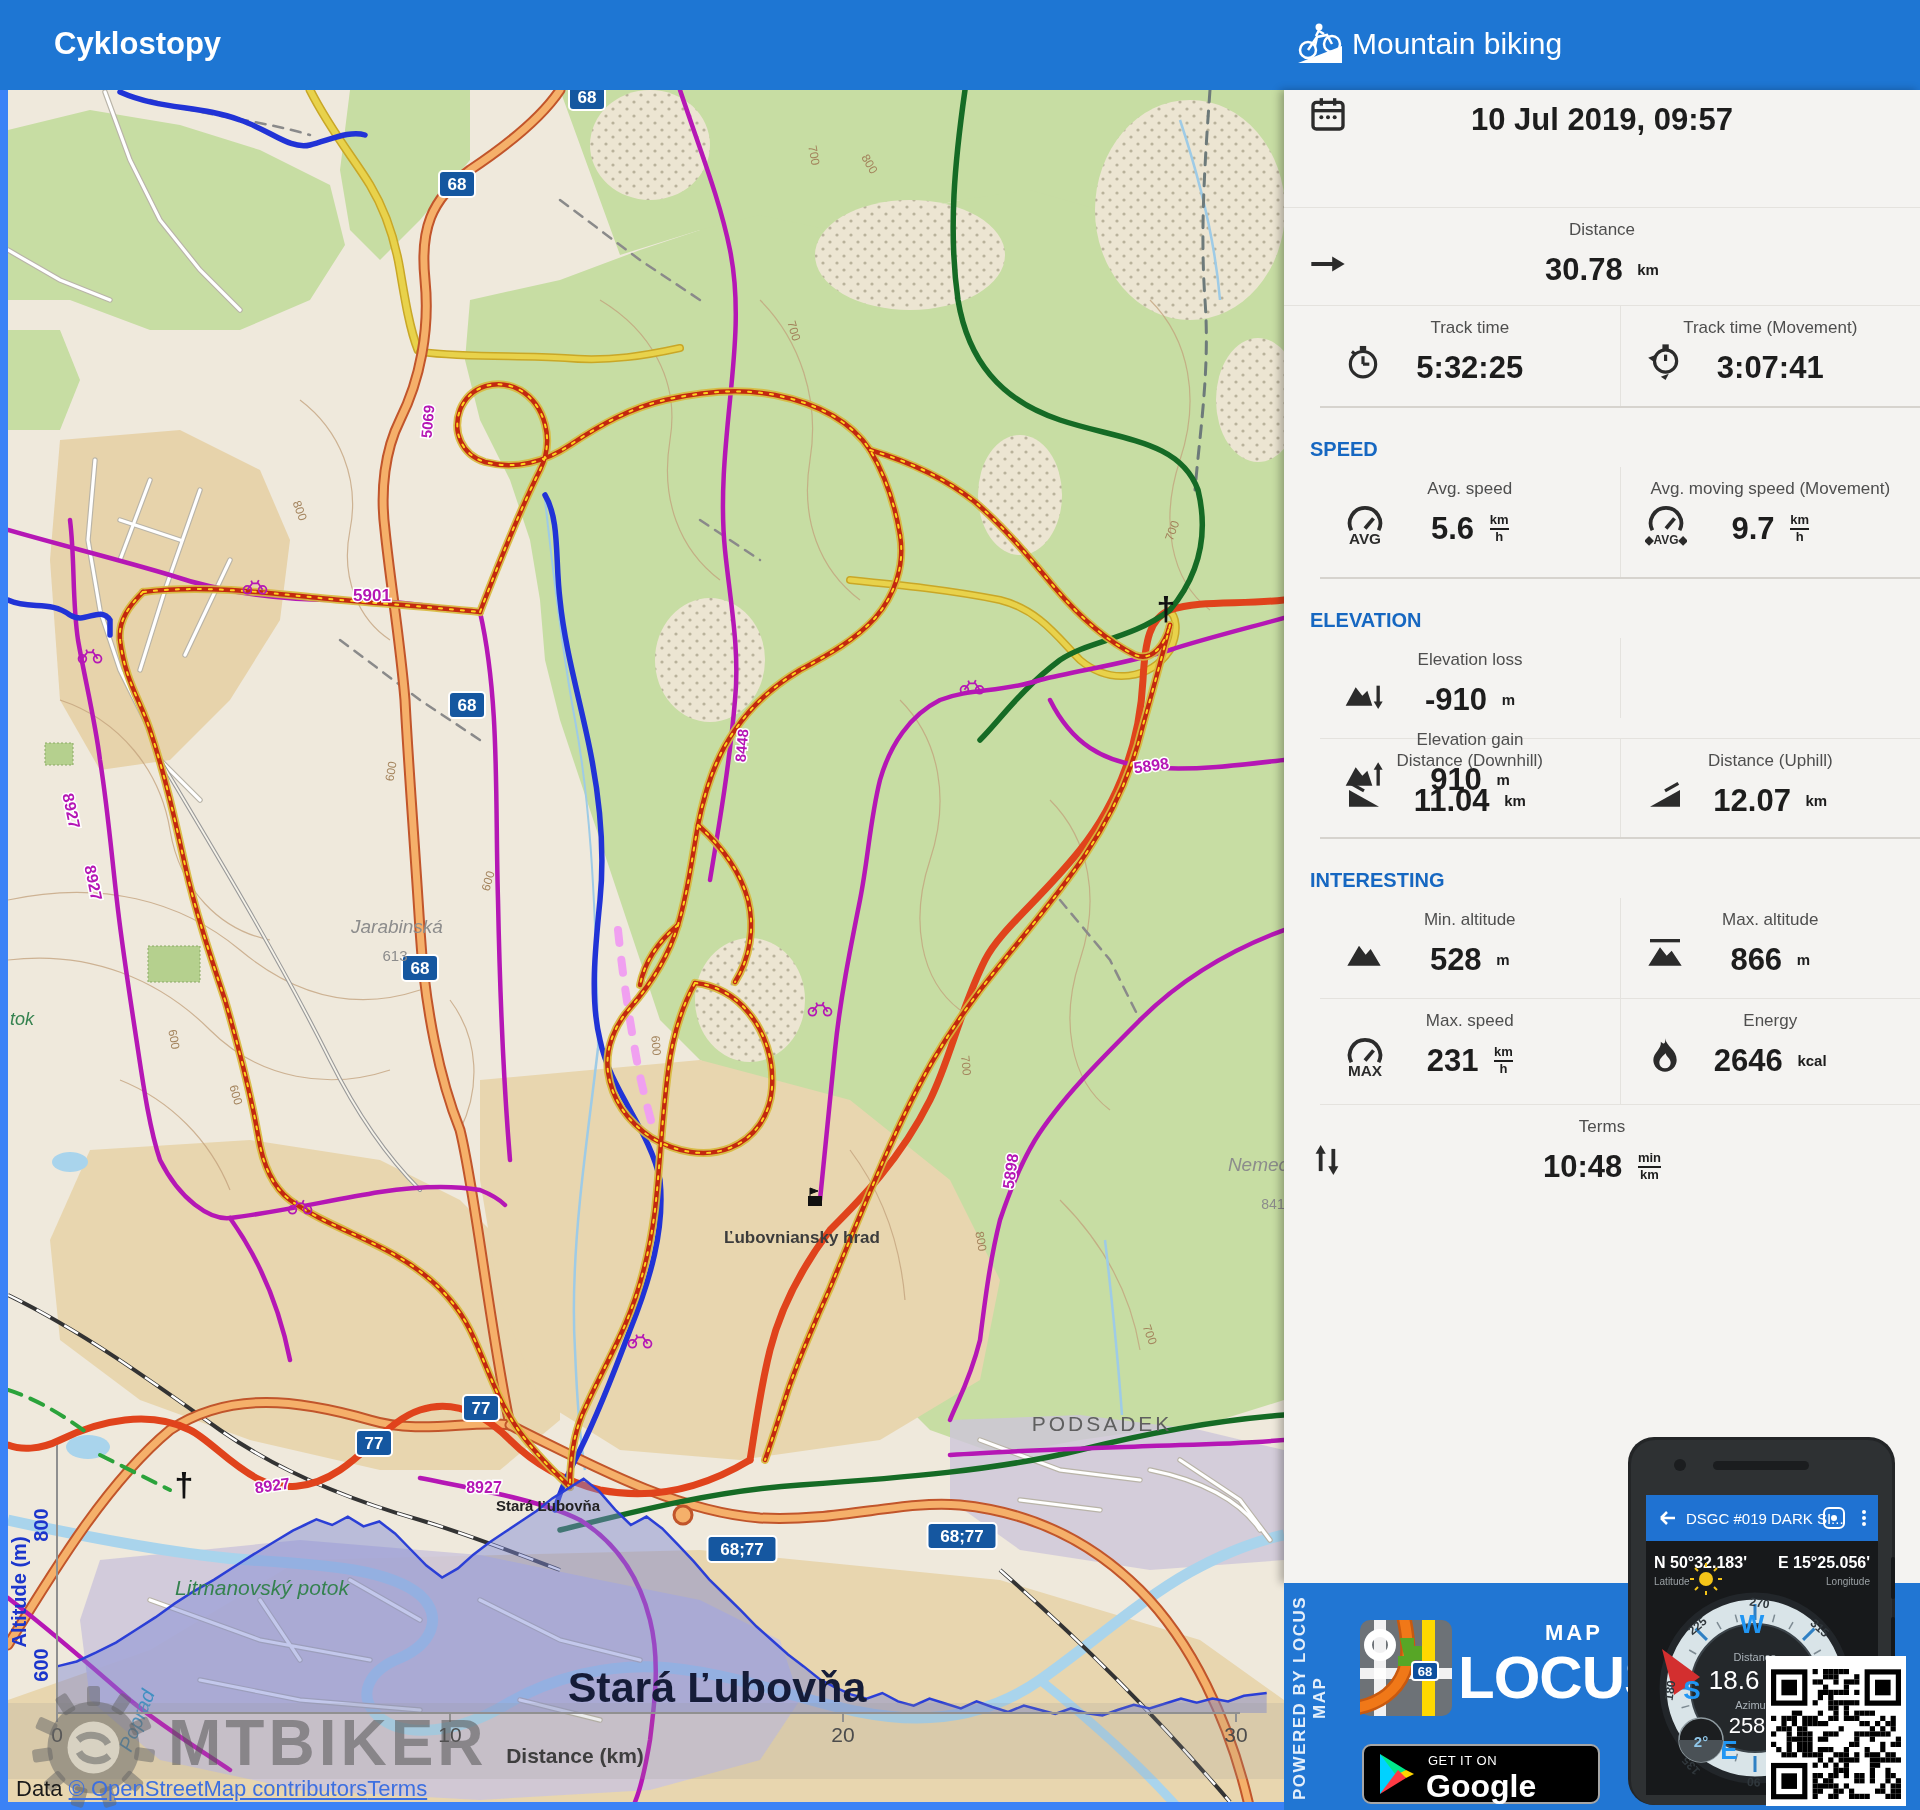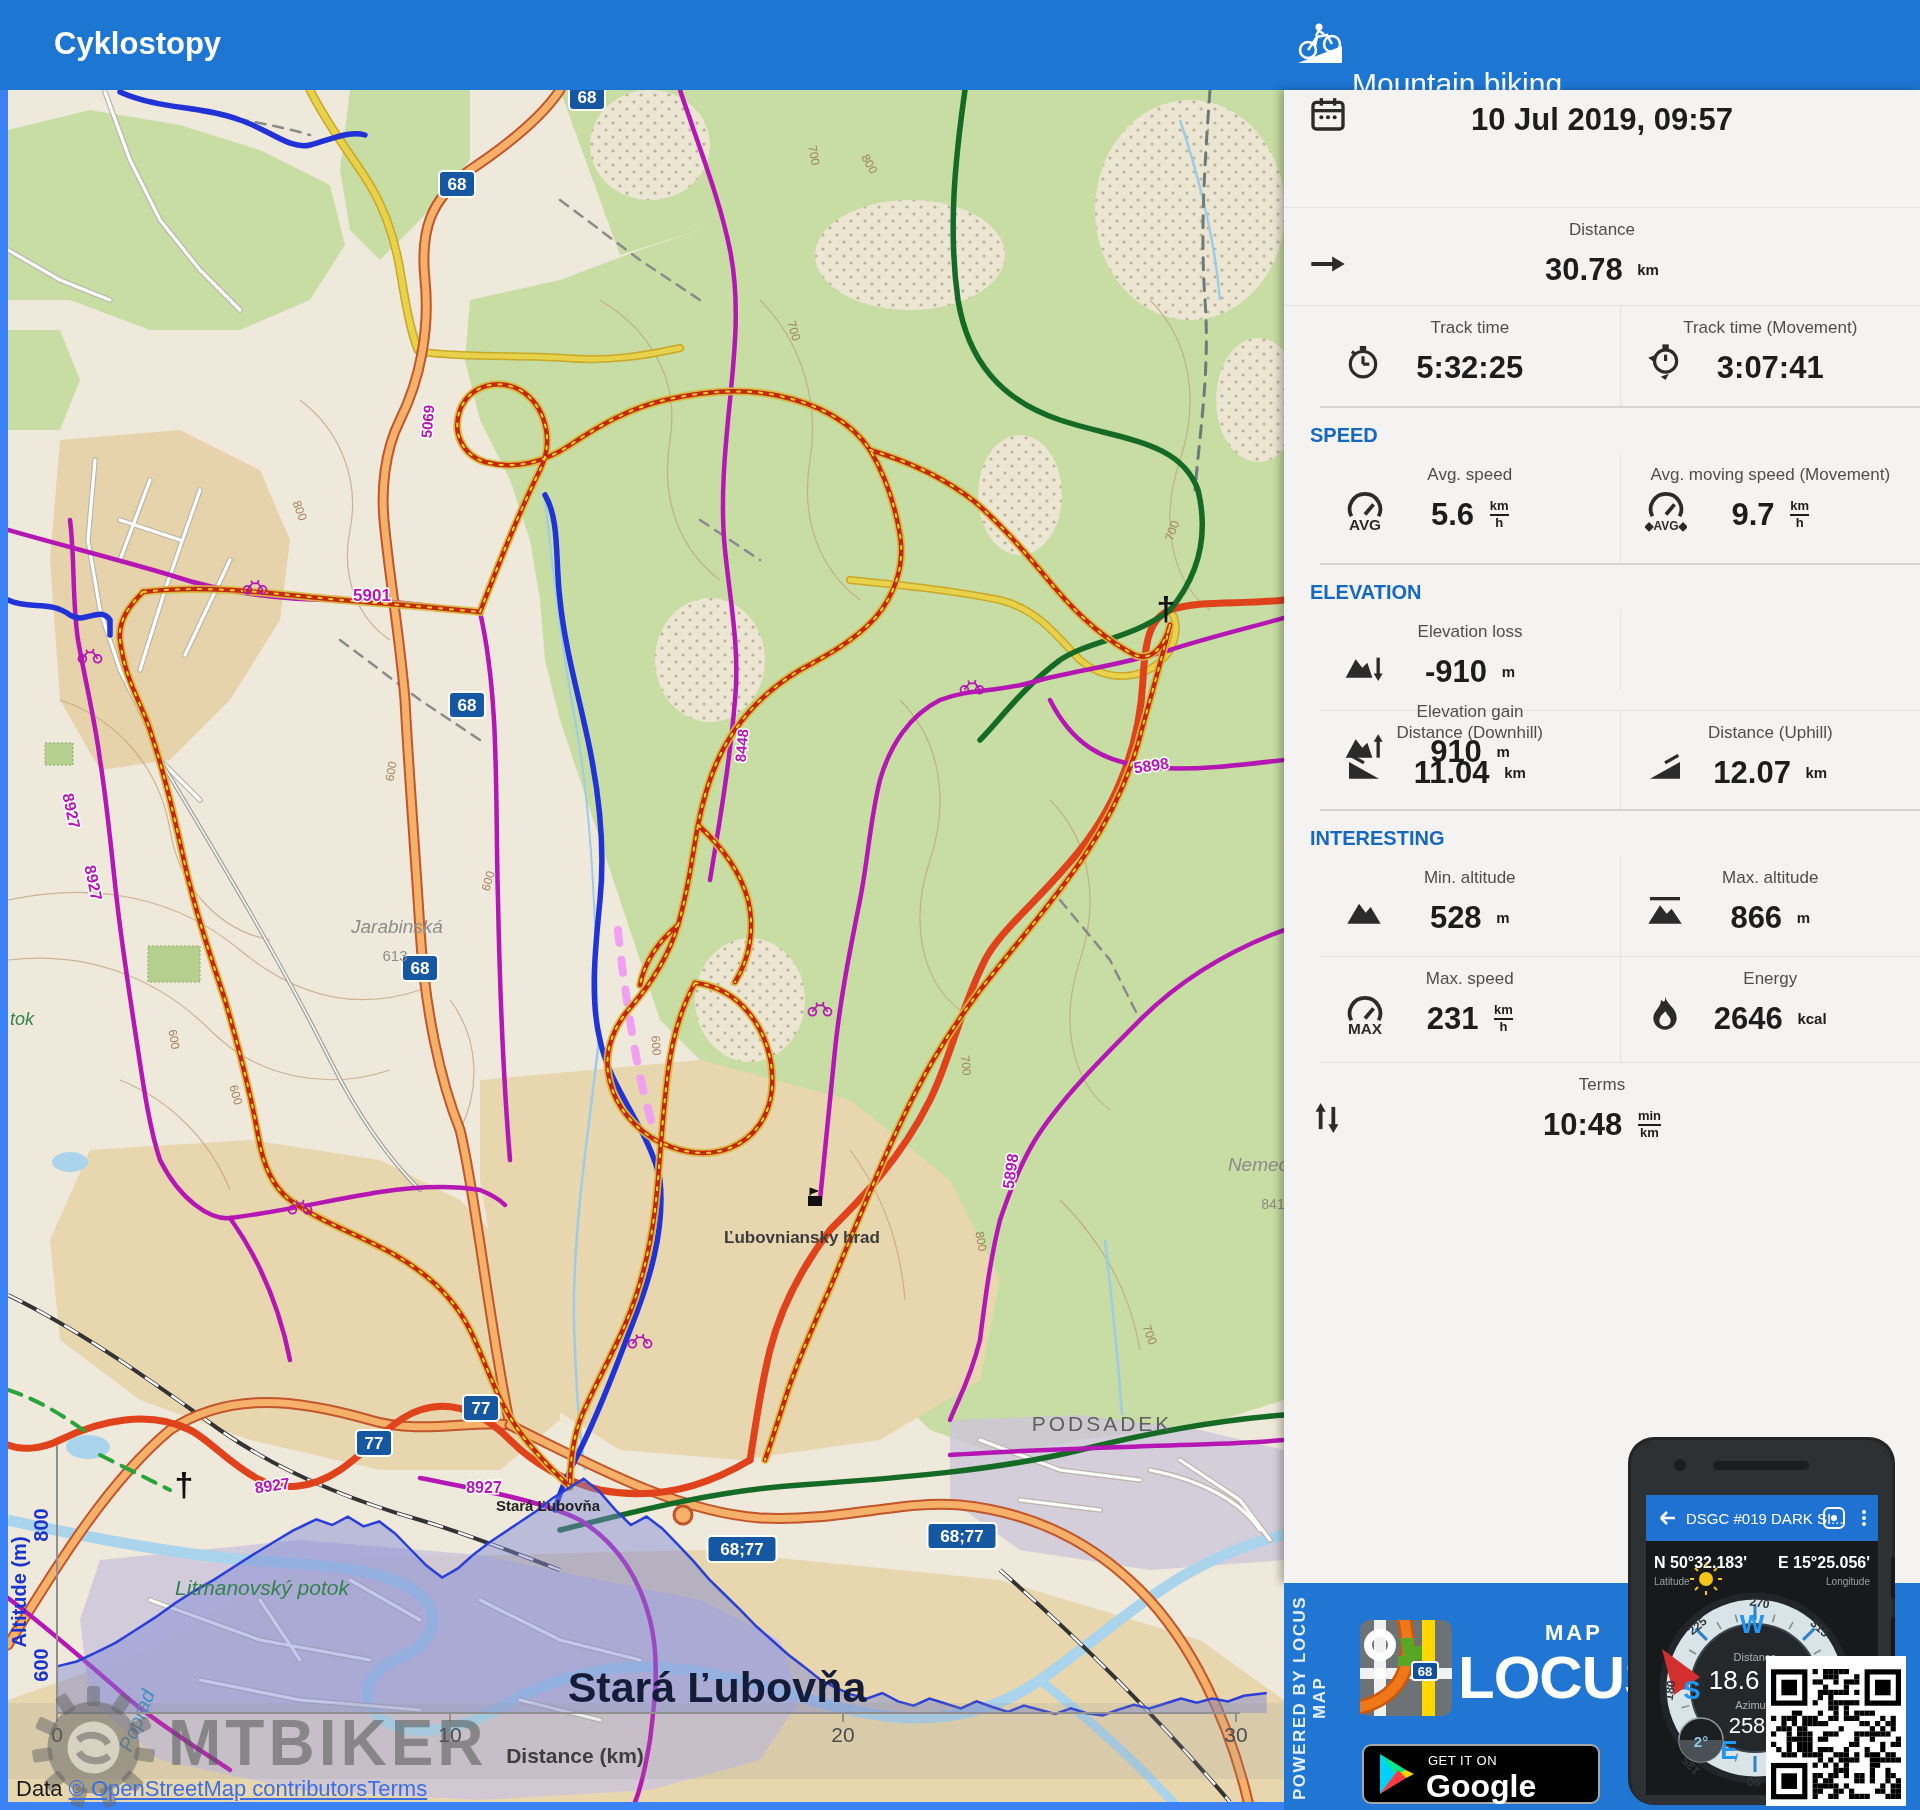--- a/index.html
+++ b/index.html
@@ -1,21 +1,21 @@
 <!DOCTYPE html>
 <html><head>
 <meta charset="utf-8">
 <style>
   html,body{margin:0;padding:0;background:#555;}
   #page{position:relative;width:1920px;height:1810px;background:#3b82f6;overflow:hidden;
         font-family:"Liberation Sans",sans-serif;}
   
   #hdr{position:absolute;left:0;top:0;width:1920px;height:90px;background:#1e76d3;}
   #hdr .ltitle{position:absolute;left:54px;top:26px;font-size:31px;font-weight:bold;color:#fff;}
-  #hdr .rtitle{position:absolute;left:1352px;top:27px;font-size:30px;color:#fff;margin-top:40px;}
+  #hdr .rtitle{position:absolute;left:1352px;top:27px;font-size:30px;color:#fff;}
   #hdr .mtbicon{position:absolute;left:1296px;top:22px;}
   
   #mapwrap{position:absolute;left:8px;top:90px;width:1276px;height:1712px;background:#efe9dc;}
   #mapsvg{position:absolute;left:0;top:0;}
   
   #wmband{position:absolute;left:0px;top:1613px;width:1276px;height:76px;background:rgba(150,150,150,.18);}
   #wmtext{position:absolute;left:160px;top:1616px;font-size:64px;font-weight:bold;color:rgba(85,85,85,.55);letter-spacing:4px;}
   
   #attrib{position:absolute;left:8px;top:1686px;font-size:22px;color:#1a1a1a;}
   #attrib a{color:#3d6fe0;text-decoration:underline;}
@@ -29,21 +29,21 @@
   .sval .num{vertical-align:middle;}
   .sval .unit{font-size:15px;font-weight:bold;margin-left:6px;vertical-align:middle;}
   .frac{display:inline-flex;flex-direction:column;font-size:13px;font-weight:bold;line-height:1.15;
         margin-left:7px;vertical-align:middle;text-align:center;}
   .frac .fb{border-top:2px solid #1d1d1d;}
   .sicon{position:absolute;left:24px;top:-6px;}
   .icon-sub{font-size:9px;font-weight:bold;}
   .two{display:flex;margin-left:36px;}
   .two .scol{width:50%;position:relative;}
   .two .scol:first-child{border-right:1px solid #e4e2de;}
-  .shead{padding:16px 0 6px 26px;font-size:20px;font-weight:bold;color:#1667c1;}
+  .shead{padding:30px 0 6px 26px;font-size:20px;font-weight:bold;color:#1667c1;}
   
   #promo{position:absolute;left:1284px;top:1583px;width:636px;height:227px;background:#2176d3;}
   #powered{position:absolute;left:1290px;top:1592px;height:212px;width:26px;
            writing-mode:vertical-rl;transform:rotate(180deg);text-align:center;
            font-size:17px;font-weight:bold;letter-spacing:1.5px;color:rgba(255,255,255,.88);}
   #locusicon{position:absolute;left:1360px;top:1620px;}
   #locustxt{position:absolute;left:1458px;top:1648px;color:#fff;font-weight:bold;font-size:60px;letter-spacing:-1px;line-height:1;}
   #locusmap{position:absolute;left:1545px;top:1620px;color:#fff;font-weight:bold;font-size:22px;letter-spacing:3px;}
   #gplay{position:absolute;left:1362px;top:1744px;width:234px;height:56px;background:#000;border:2px solid #a6a6a6;
          border-radius:9px;}

